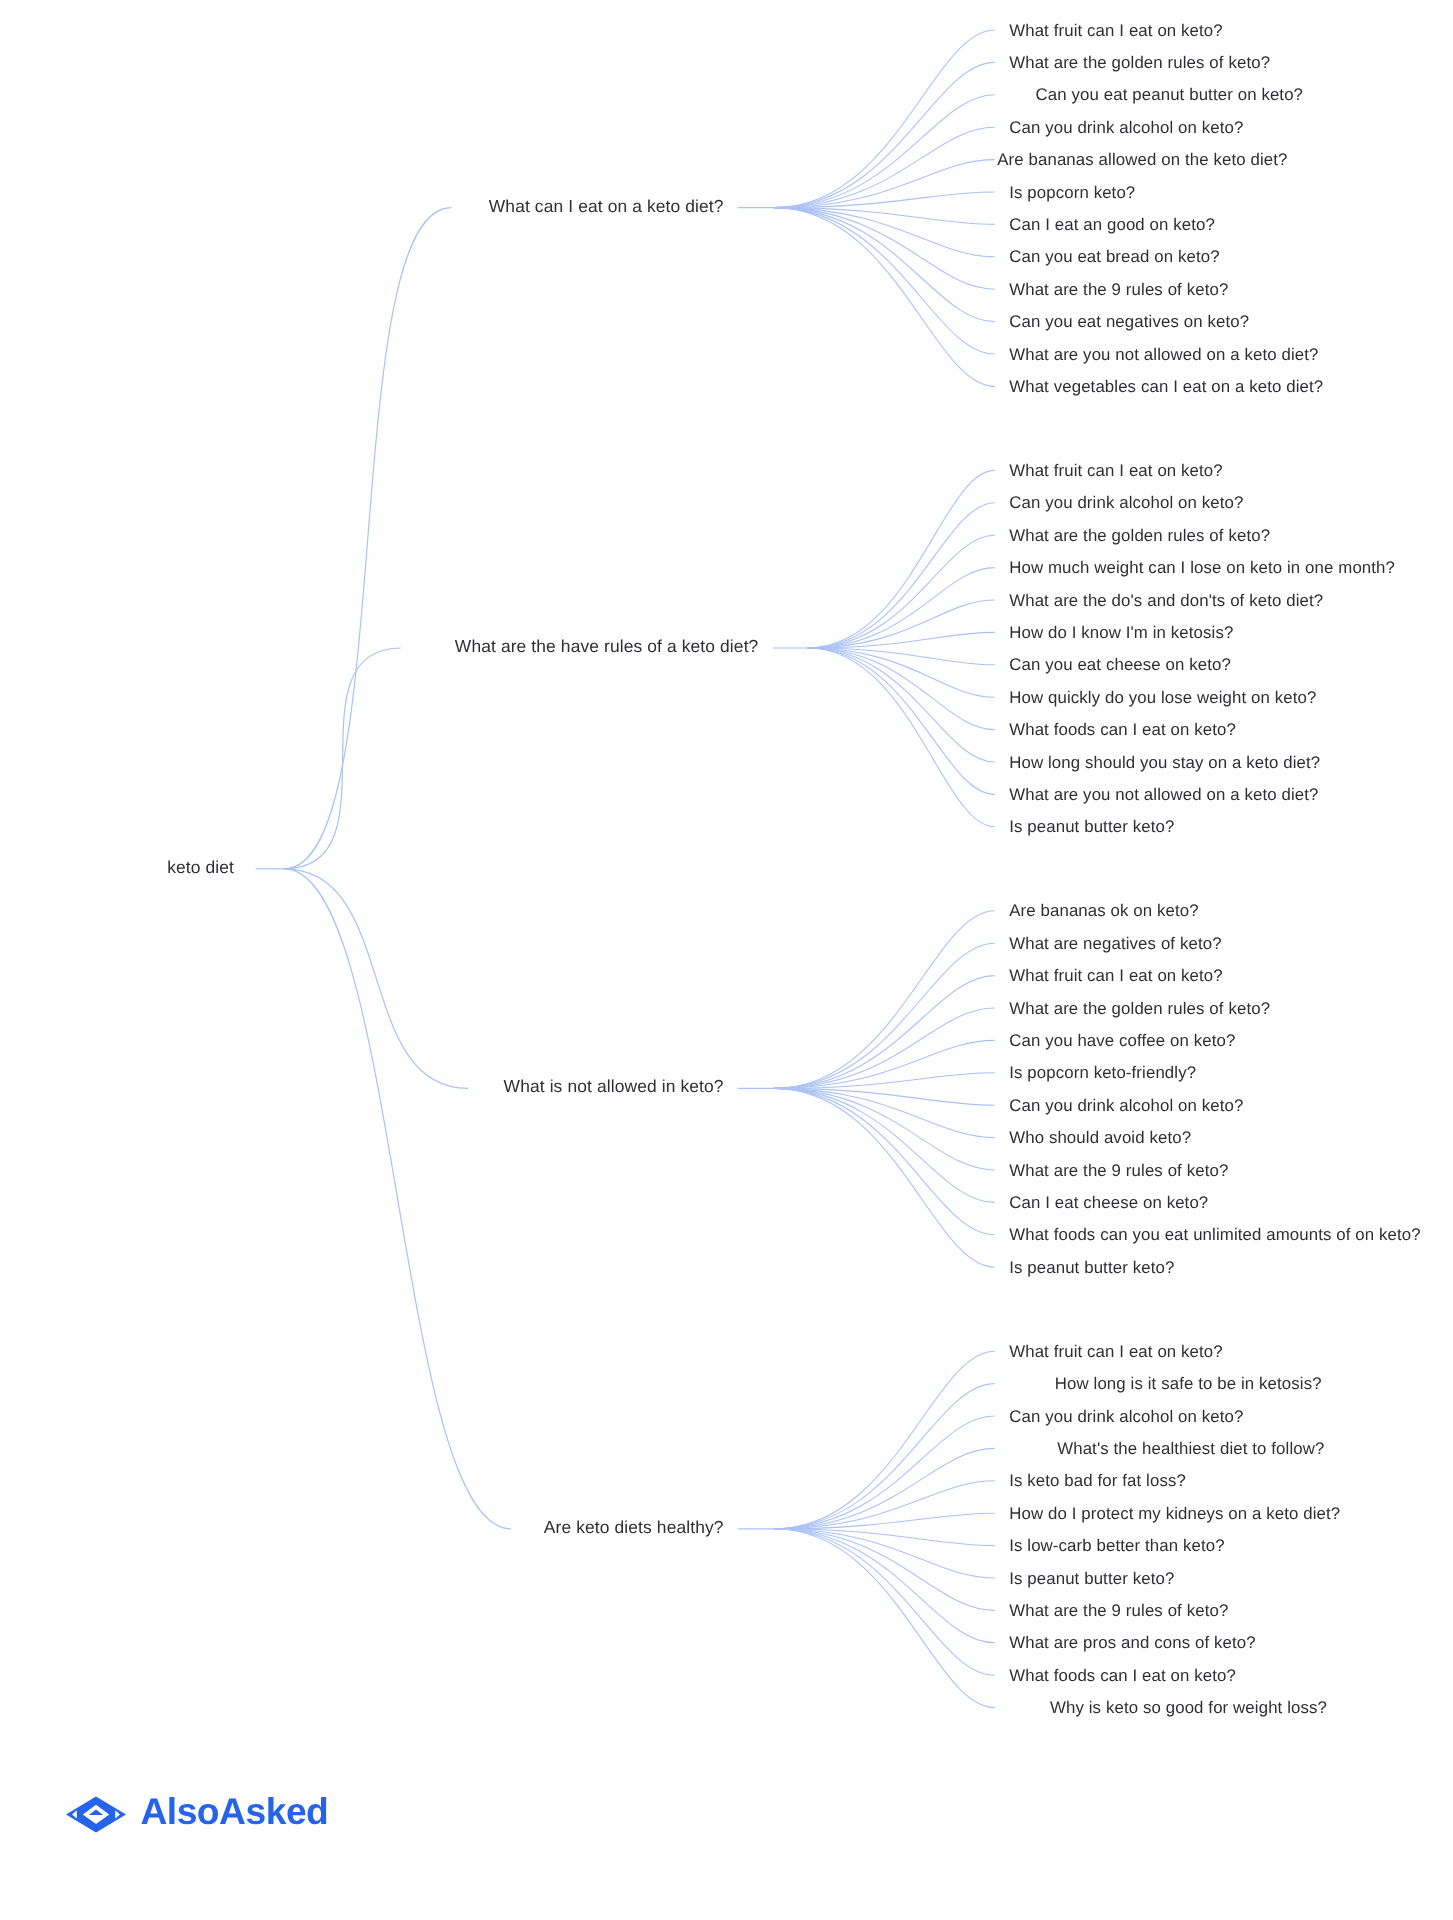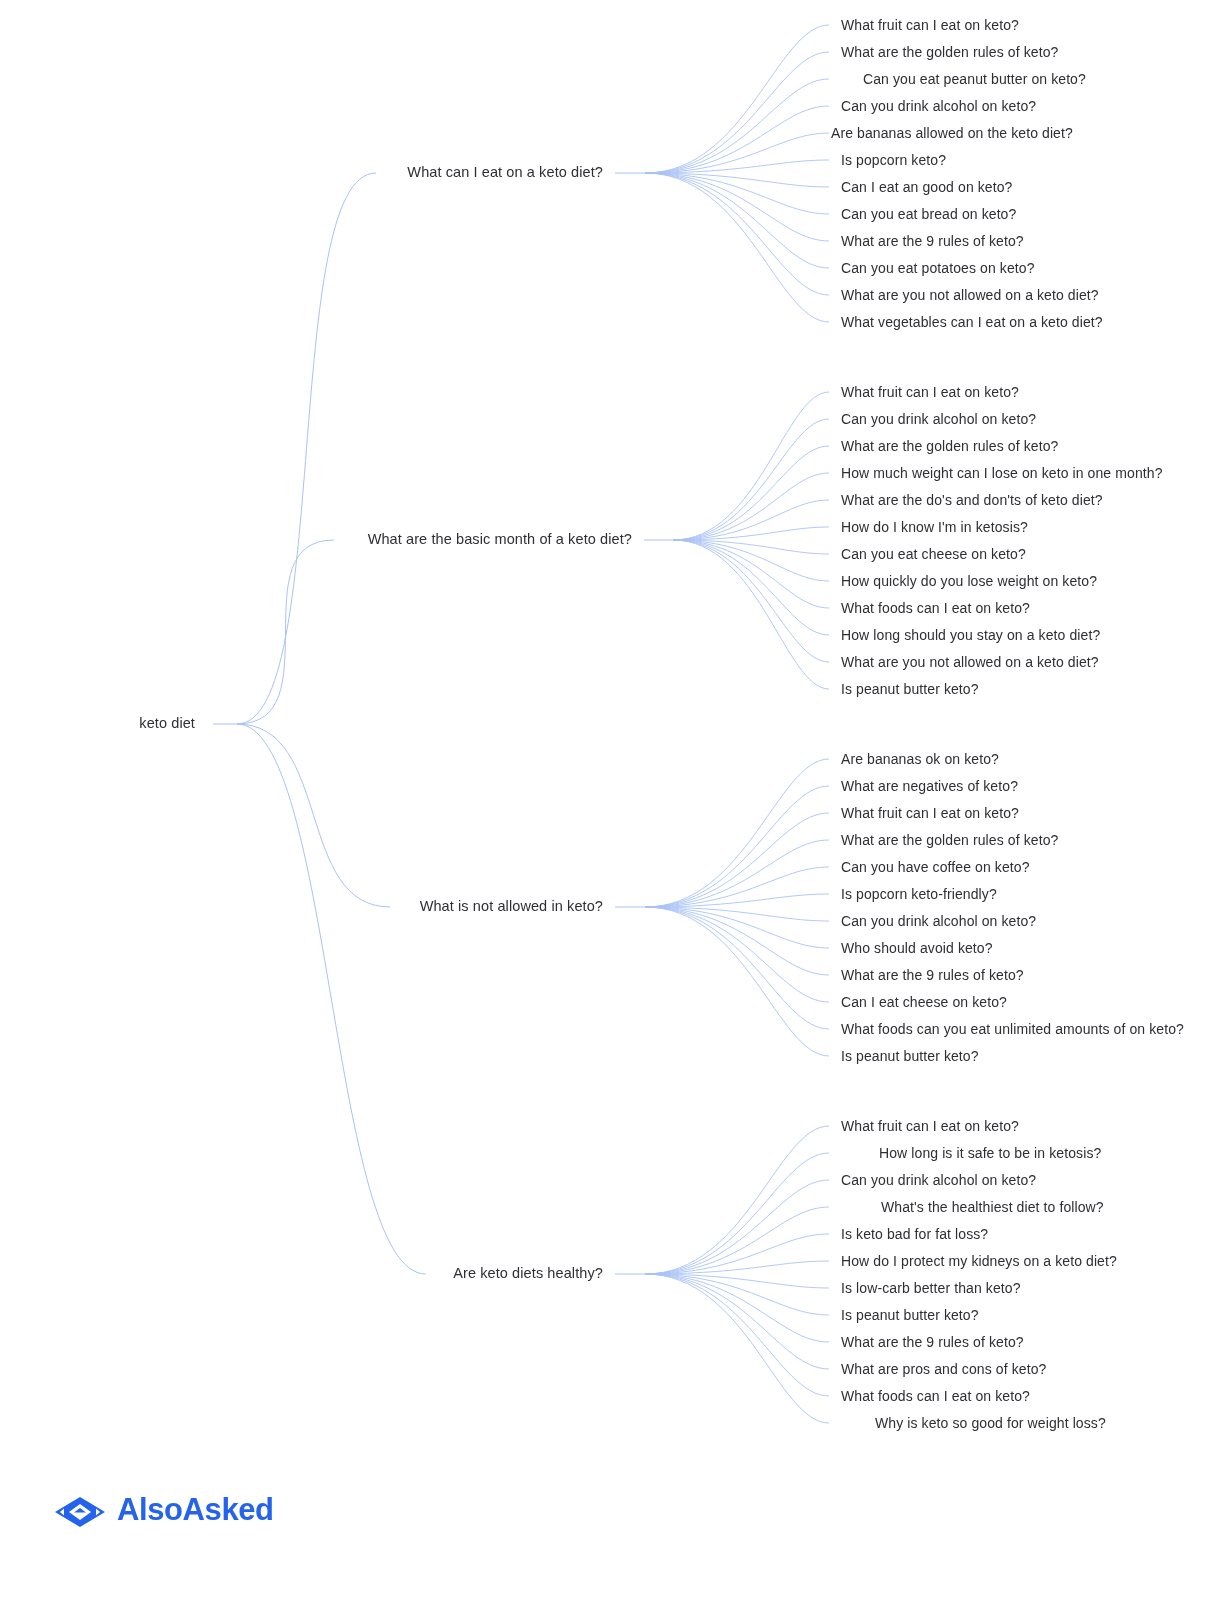--- a/index.html
+++ b/index.html
@@ -145,24 +145,24 @@
       <div class="node branch anchor-right" style="left: 603px; top: 173px;">What can I eat on a keto diet?</div>
       <div class="node leaf anchor-left" style="left: 841px; top: 25px;">What fruit can I eat on keto?</div>
       <div class="node leaf anchor-left" style="left: 841px; top: 52px;">What are the golden rules of keto?</div>
       <div class="node leaf anchor-left" style="left: 863px; top: 79px;">Can you eat peanut butter on keto?</div>
       <div class="node leaf anchor-left" style="left: 841px; top: 106px;">Can you drink alcohol on keto?</div>
       <div class="node leaf anchor-left" style="left: 798px; top: 133px; margin-left: 33px;">Are bananas allowed on the keto diet?</div>
       <div class="node leaf anchor-left" style="left: 841px; top: 160px;">Is popcorn keto?</div>
       <div class="node leaf anchor-left" style="left: 841px; top: 187px;">Can I eat an good on keto?</div>
       <div class="node leaf anchor-left" style="left: 841px; top: 214px;">Can you eat bread on keto?</div>
       <div class="node leaf anchor-left" style="left: 841px; top: 241px;">What are the 9 rules of keto?</div>
-      <div class="node leaf anchor-left" style="left: 841px; top: 268px;">Can you eat potatoes on keto?</div>
+      <div class="node leaf anchor-left" style="left: 841px; top: 268px;">Can you eat negatives on keto?</div>
       <div class="node leaf anchor-left" style="left: 841px; top: 295px;">What are you not allowed on a keto diet?</div>
       <div class="node leaf anchor-left" style="left: 841px; top: 322px;">What vegetables can I eat on a keto diet?</div>
-      <div class="node branch anchor-right" style="left: 632px; top: 540px;">What are the basic month of a keto diet?</div>
+      <div class="node branch anchor-right" style="left: 632px; top: 540px;">What are the have rules of a keto diet?</div>
       <div class="node leaf anchor-left" style="left: 841px; top: 392px;">What fruit can I eat on keto?</div>
       <div class="node leaf anchor-left" style="left: 841px; top: 419px;">Can you drink alcohol on keto?</div>
       <div class="node leaf anchor-left" style="left: 841px; top: 446px;">What are the golden rules of keto?</div>
       <div class="node leaf anchor-left" style="left: 841px; top: 473px;">How much weight can I lose on keto in one month?</div>
       <div class="node leaf anchor-left" style="left: 841px; top: 500px;">What are the do's and don'ts of keto diet?</div>
       <div class="node leaf anchor-left" style="left: 841px; top: 527px;">How do I know I'm in ketosis?</div>
       <div class="node leaf anchor-left" style="left: 841px; top: 554px;">Can you eat cheese on keto?</div>
       <div class="node leaf anchor-left" style="left: 841px; top: 581px;">How quickly do you lose weight on keto?</div>
       <div class="node leaf anchor-left" style="left: 841px; top: 608px;">What foods can I eat on keto?</div>
       <div class="node leaf anchor-left" style="left: 841px; top: 635px;">How long should you stay on a keto diet?</div>

